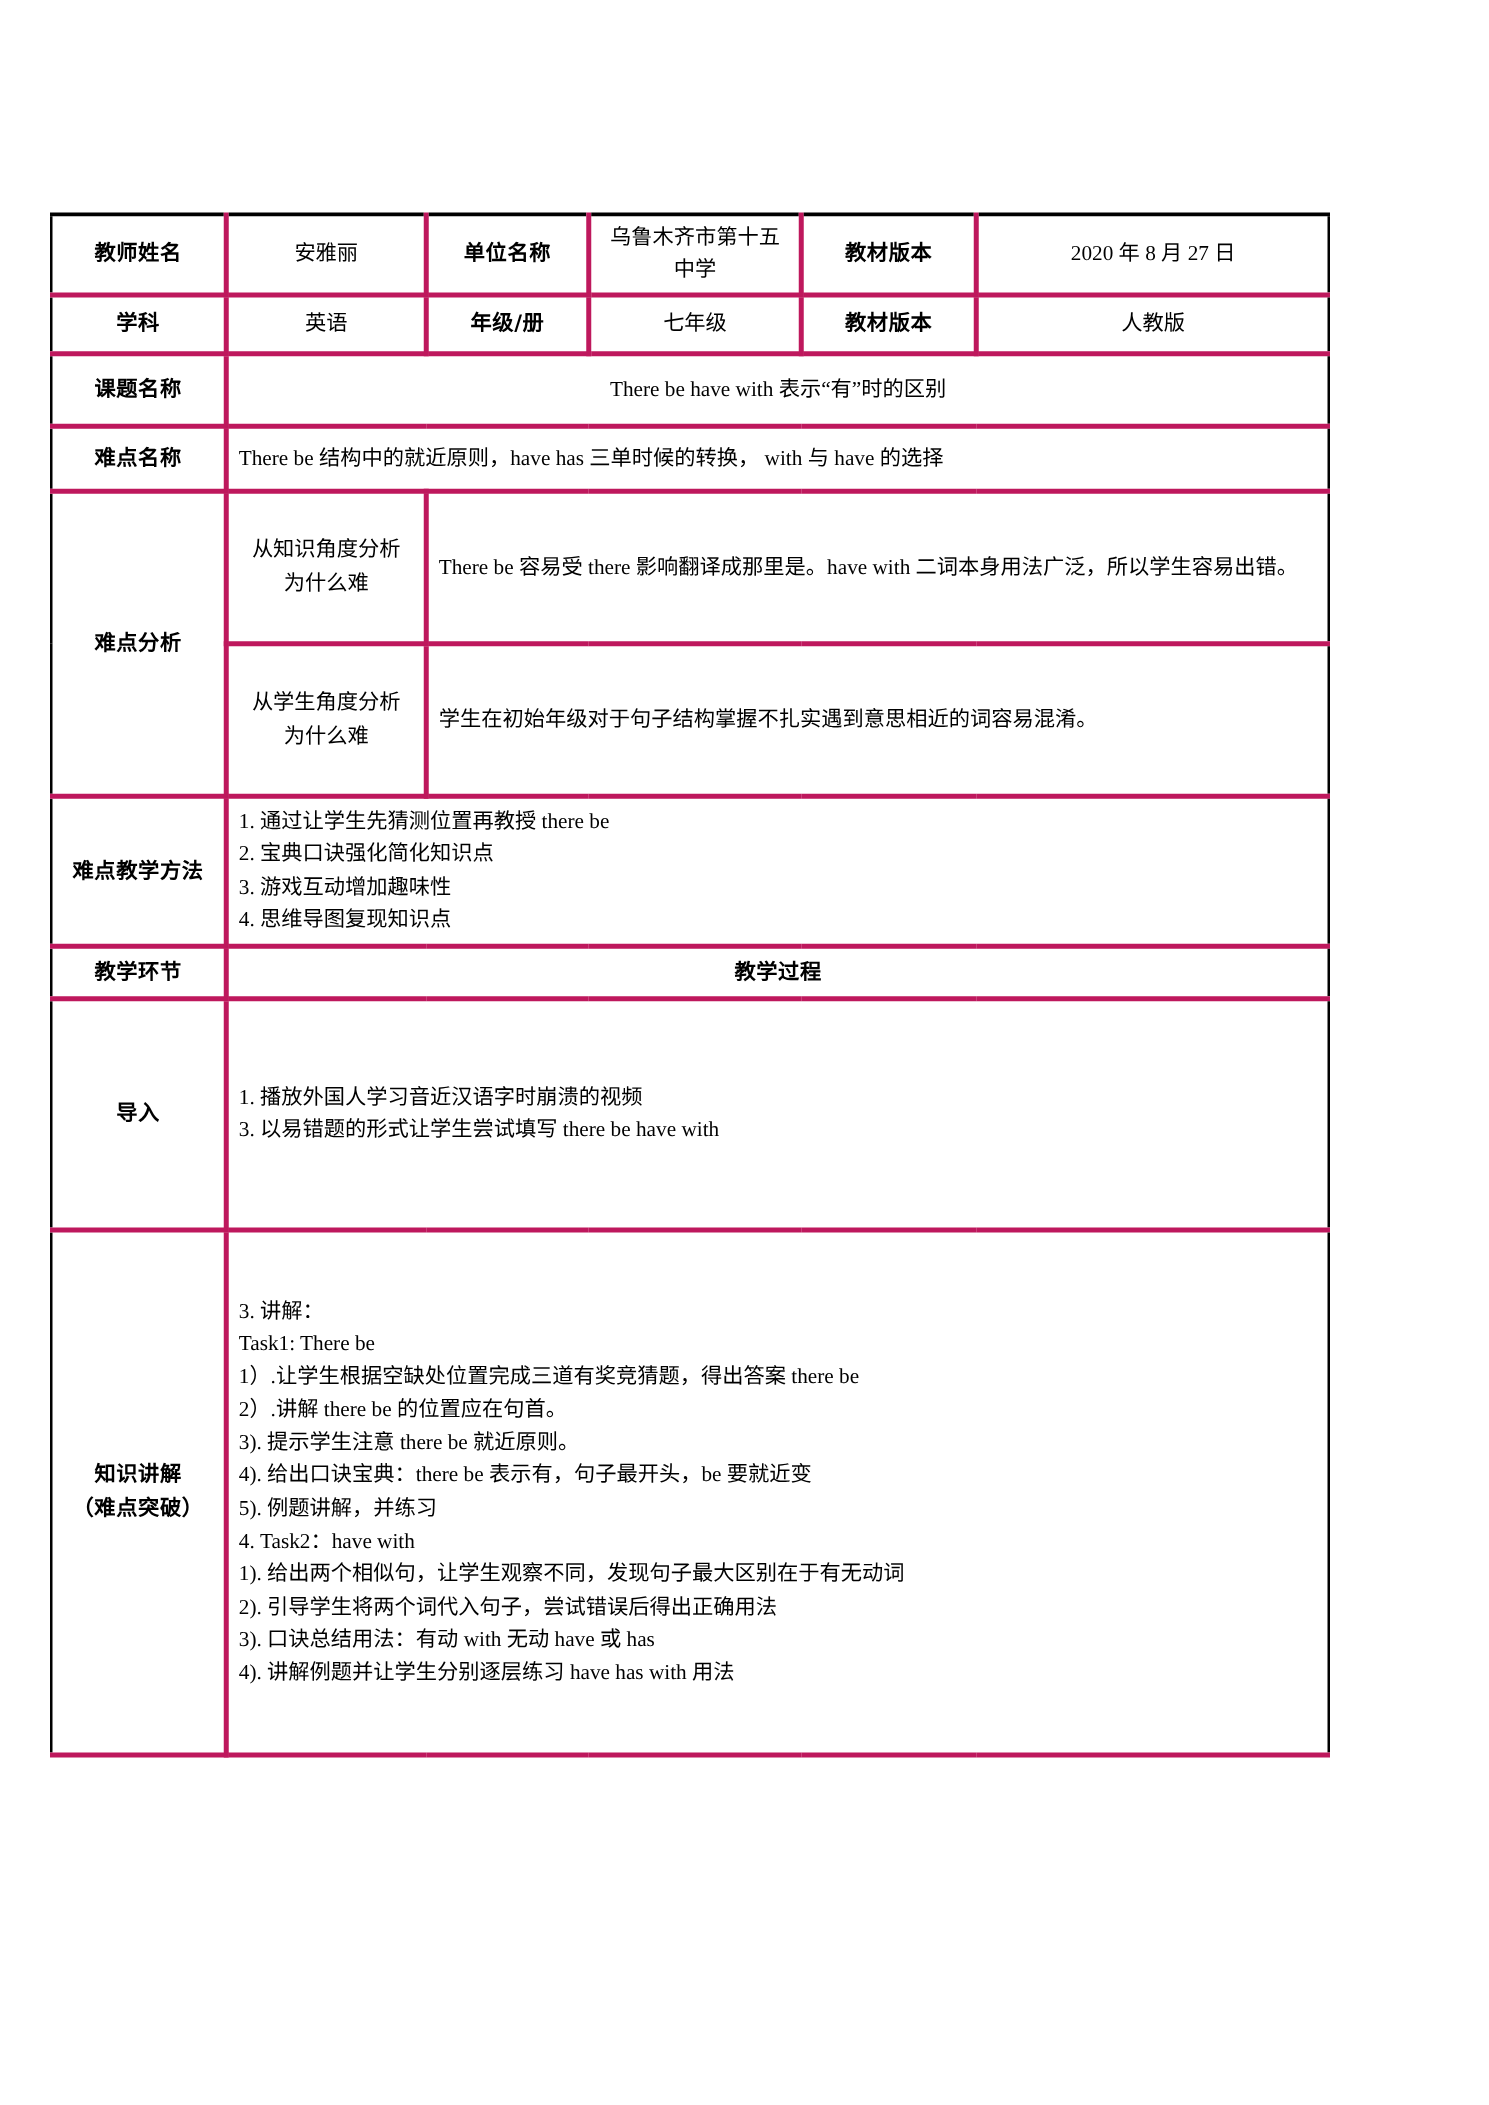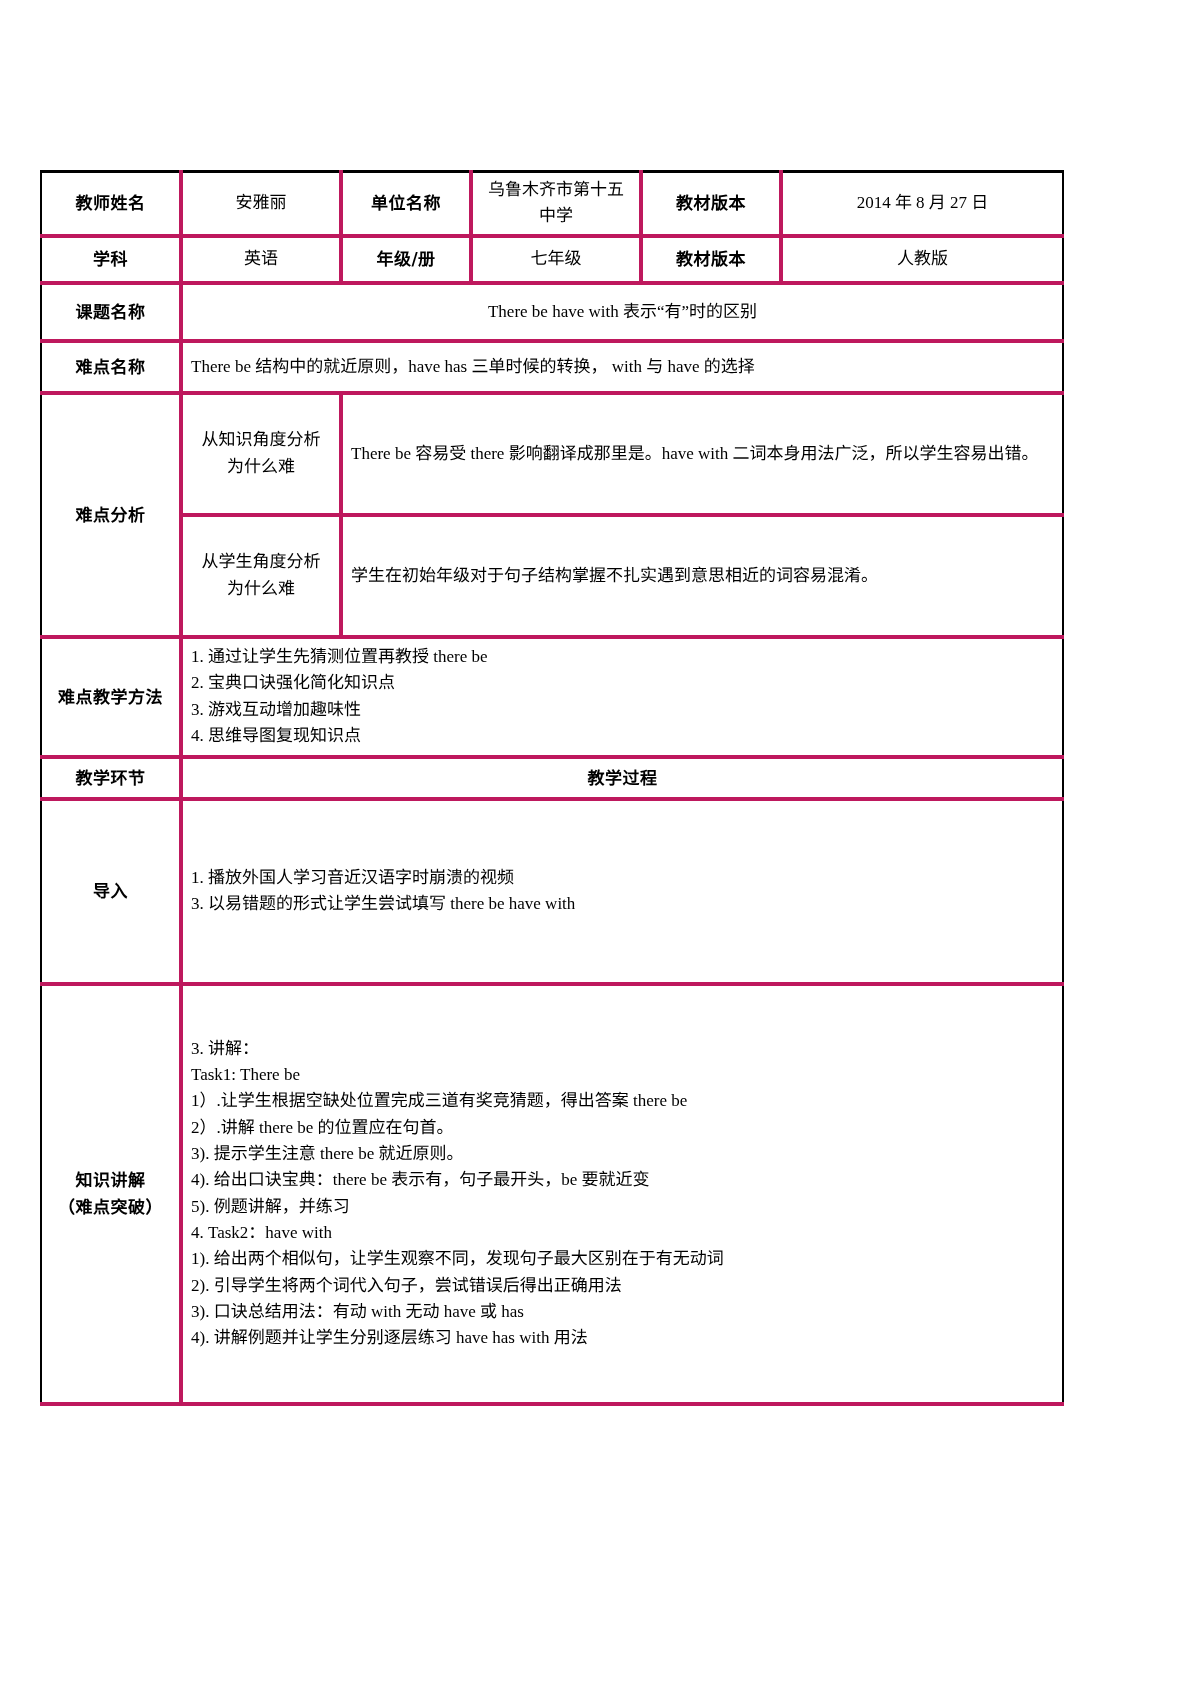--- a/index.html
+++ b/index.html
@@ -111,21 +111,21 @@
         <col class="c-v3">
     </colgroup>
 
     <tbody>
         <tr>
       <td class="lbl thick-top thick-left">教师姓名</td>
       <td class="val-center thick-top">安雅丽</td>
       <td class="lbl thick-top">单位名称</td>
       <td class="val-center thick-top">乌鲁木齐市第十五中学</td>
       <td class="lbl thick-top">教材版本</td>
-      <td class="val-center thick-top thick-right">2014 年 8 月 27 日</td>
+      <td class="val-center thick-top thick-right">2020 年 8 月 27 日</td>
     </tr>
 
     <tr class="row-h-basic">
       <td class="lbl thick-left">学科</td>
       <td class="val-center">英语</td>
       <td class="lbl">年级/册</td>
       <td class="val-center">七年级</td>
       <td class="lbl">教材版本</td>
       <td class="val-center thick-right">人教版</td>
     </tr>

